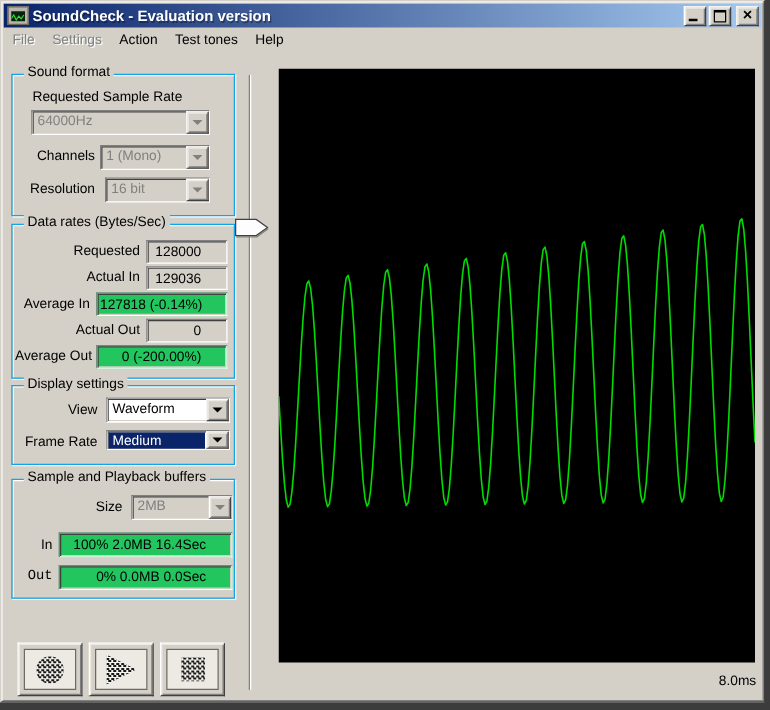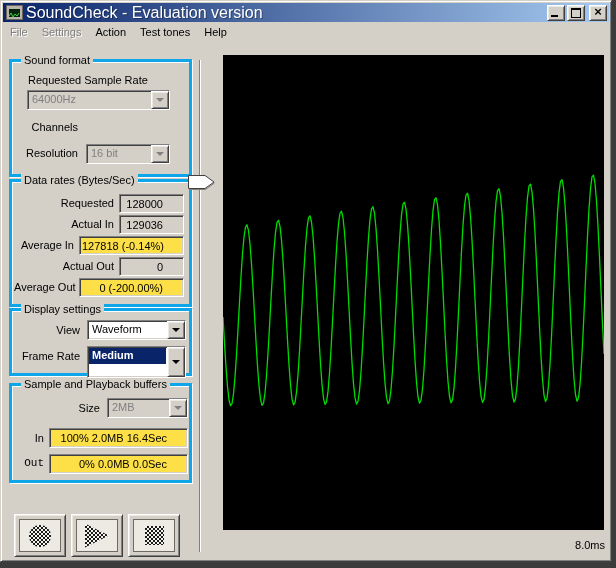--- a/index.html
+++ b/index.html
@@ -8,46 +8,46 @@
   #window{position:absolute;left:0;top:0;width:610px;height:560px;background:#d4d0c8;
     border:1px solid;border-color:#d4d0c8 #404040 #404040 #d4d0c8;
     box-shadow:inset 1px 1px 0 #ffffff, inset -1px -1px 0 #808080;}
   
   .titlebar{position:absolute;left:2px;top:2px;right:2px;height:19px;
     background:linear-gradient(to right,#0a246a,#a6caf0);
     display:flex;align-items:center;padding:0 2px;}
   .app-icon{width:15px;height:13px;margin:0 3px 0 1px;background:#b8b4ac;border:1px solid #6a665e;
     display:flex;align-items:center;justify-content:center;flex:0 0 auto;}
   .app-icon .screen{width:11px;height:8px;background:#07230d;position:relative;overflow:hidden;}
-  .title-text{color:#fff;font-weight:normal;font-size:16px;letter-spacing:0;white-space:nowrap;
+  .title-text{color:#fff;font-weight:bold;font-size:12px;letter-spacing:0;white-space:nowrap;
     text-shadow:1px 1px 0 rgba(0,0,0,.35);flex:1;}
   .cap-btns{display:flex;gap:2px;align-items:center;}
   .cap-btn{width:16px;height:14px;background:#d4d0c8;border:1px solid;border-color:#fff #404040 #404040 #fff;
     box-shadow:inset 1px 1px 0 #ece9e2, inset -1px -1px 0 #808080;
     display:flex;align-items:center;justify-content:center;position:relative;cursor:default;}
   .cap-btn.max{margin-right:2px;}
   .glyph-min{position:absolute;left:3px;bottom:3px;width:7px;height:2px;background:#000;}
   .glyph-max{width:8px;height:7px;border:1px solid #000;border-top:2px solid #000;}
   .glyph-close{font-size:13px;font-weight:bold;line-height:10px;margin-top:-2px;}
   
   .menubar{position:absolute;left:2px;top:21px;right:2px;height:19px;display:flex;align-items:center;}
   .menu-item{padding:2px 7px;white-space:nowrap;}
   .menu-item.disabled{color:#808080;text-shadow:1px 1px 0 #fff;}
   
-  .groupbox{position:absolute;border:3px solid #0ea5e9;
+  .groupbox{position:absolute;border:1px solid #0ea5e9;
     box-shadow:1px 1px 0 #ffffff, inset 1px 1px 0 #ffffff;}
   .group-title{position:absolute;top:-8px;left:9px;background:#d4d0c8;padding:0 3px;white-space:nowrap;}
   .lbl{position:absolute;white-space:nowrap;}
   .lbl.r{text-align:right;}
   
   .sunken{border:1px solid;border-color:#808080 #fff #fff #808080;
     box-shadow:inset 1px 1px 0 #404040, inset -1px -1px 0 #d4d0c8;}
   .field{position:absolute;background:#d4d0c8;line-height:16px;padding:1px 20px 0 2px;
     text-align:right;white-space:nowrap;overflow:hidden;box-sizing:border-box;}
-  .field.white{background:#fde047;}
+  .field.white{background:#22c55e;}
   .combo{position:absolute;display:flex;background:#fff;box-sizing:border-box;}
   .combo .ctext{flex:1;padding:2px 1px 0 4px;white-space:nowrap;overflow:hidden;}
   .combo .cbtn{width:16px;flex:0 0 auto;background:#d4d0c8;border:1px solid;border-color:#fff #404040 #404040 #fff;
     box-shadow:inset 1px 1px 0 #ece9e2, inset -1px -1px 0 #808080;
     display:flex;align-items:center;justify-content:center;}
   .combo .arr{width:0;height:0;border:4px solid transparent;border-top:4px solid #000;margin-top:4px;}
   .combo.disabled{background:#d4d0c8;}
   .combo.disabled .ctext{color:#808080;}
   .combo.disabled .arr{border-top-color:#808080;}
   .combo.selected .ctext{padding:1px;}
@@ -109,20 +109,26 @@
     <div class="groupbox" style="left:8px;top:58px;width:177px;height:112px;">
       <span class="group-title">Sound format</span>
       <span class="lbl" style="left:16px;top:12px;">Requested Sample Rate</span>
       <div class="combo disabled sunken" style="left:15px;top:28px;width:143px;height:20px;">
         <div class="ctext">64000Hz</div>
         <div class="cbtn">
             <span class="arr"></span>
           </div>
       </div>
       <span class="lbl r" style="left:8px;top:59px;width:58px;">Channels</span>
+      <div class="combo disabled sunken" style="left:70px;top:56px;width:88px;height:20px;">
+        <div class="ctext">1 (Mono)</div>
+        <div class="cbtn">
+            <span class="arr"></span>
+          </div>
+      </div>
       <span class="lbl r" style="left:8px;top:85px;width:58px;">Resolution</span>
       <div class="combo disabled sunken" style="left:74px;top:82px;width:84px;height:20px;">
         <div class="ctext">16 bit</div>
         <div class="cbtn">
             <span class="arr"></span>
           </div>
       </div>
     </div>
 
     <div class="groupbox" style="left:8px;top:178px;width:177px;height:122px;">
@@ -142,21 +148,21 @@
     <div class="groupbox" style="left:8px;top:307px;width:177px;height:62px;">
       <span class="group-title">Display settings</span>
       <span class="lbl r" style="left:2px;top:13px;width:66px;">View</span>
       <div class="combo sunken" style="left:75px;top:9px;width:99px;height:20px;">
         <div class="ctext">Waveform</div>
         <div class="cbtn">
             <span class="arr"></span>
           </div>
       </div>
       <span class="lbl r" style="left:2px;top:39px;width:66px;">Frame Rate</span>
-      <div class="combo selected sunken" style="left:75px;top:35px;width:99px;height:32px;font-weight:bold;">
+      <div class="combo selected sunken" style="left:75px;top:35px;width:99px;height:16px;">
         <div class="ctext">
             <span class="hl">Medium</span>
           </div>
         <div class="cbtn">
             <span class="arr"></span>
           </div>
       </div>
     </div>
 
     <div class="groupbox" style="left:8px;top:382px;width:177px;height:94px;">

